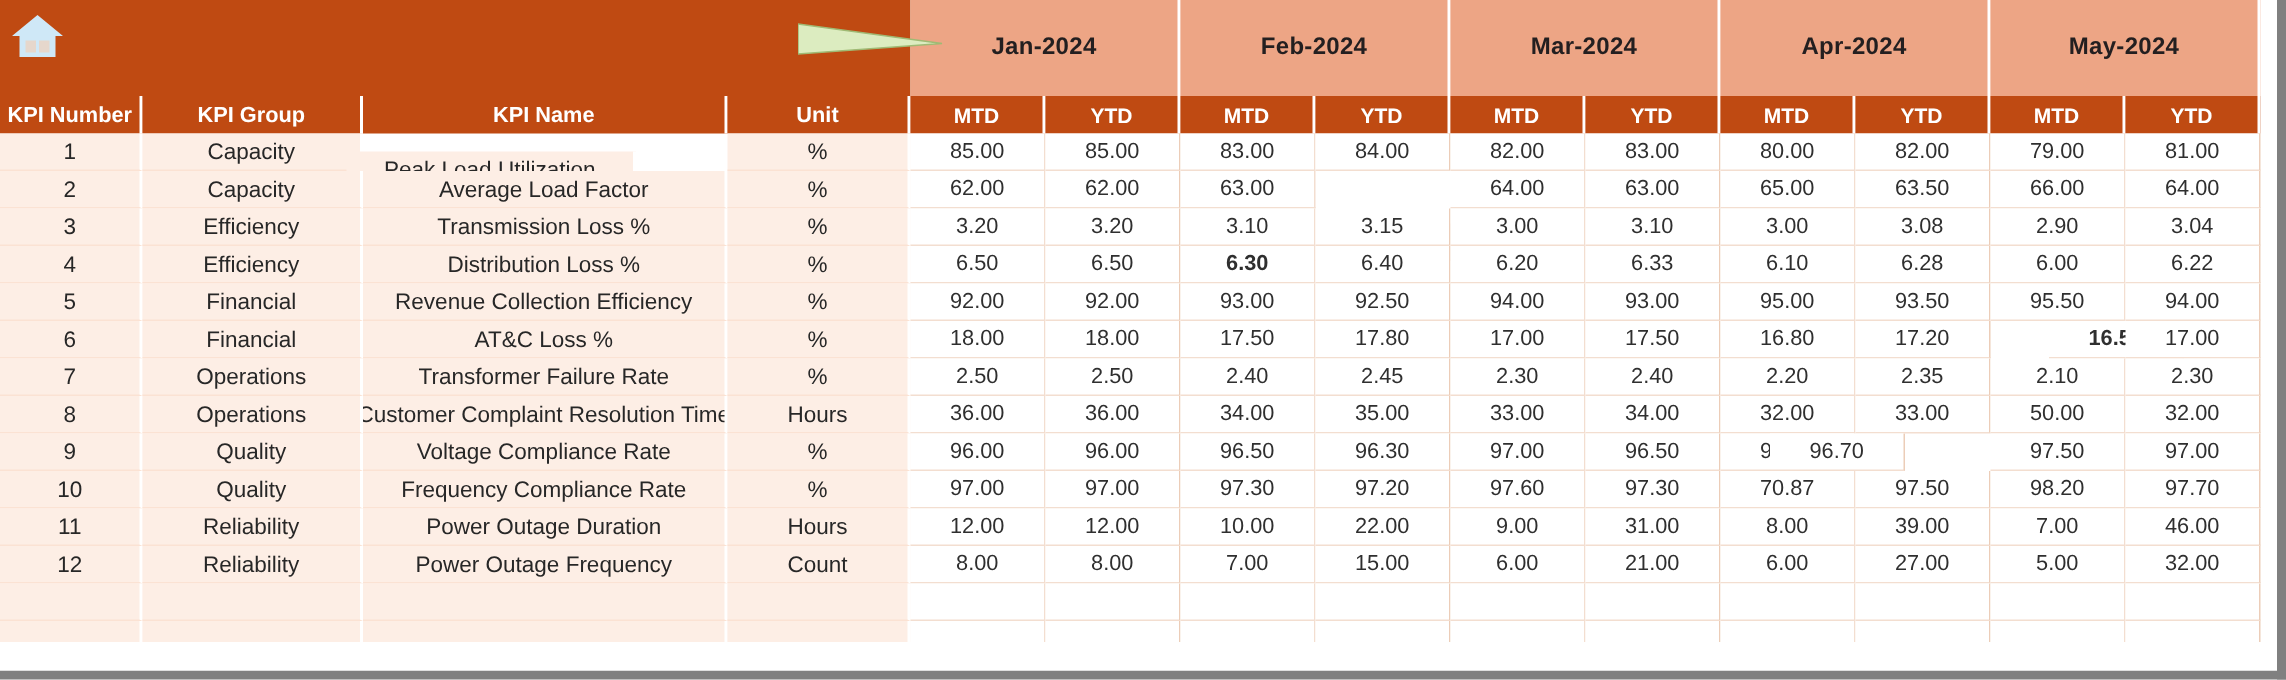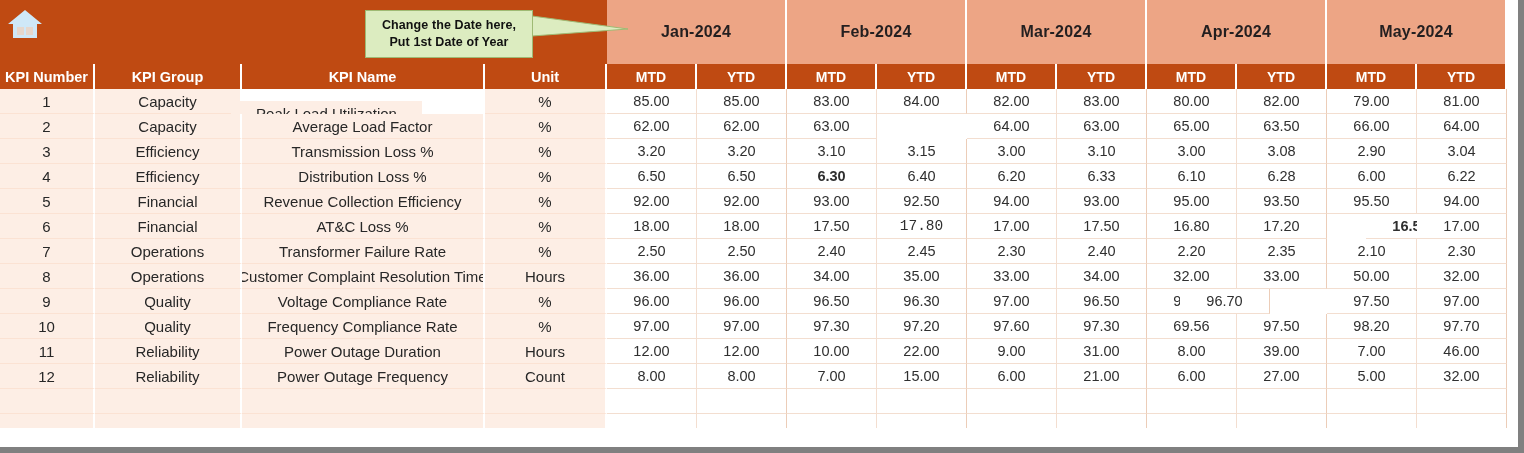--- a/index.html
+++ b/index.html
@@ -212,21 +212,21 @@
       <div class="cell num groupend" style="left: 1237px; width: 90px; top: 189px; height: 25px;">93.50</div>
       <div class="cell num" style="left: 1327px; width: 90px; top: 189px; height: 25px;">95.50</div>
       <div class="cell num groupend" style="left: 1417px; width: 90px; top: 189px; height: 25px;">94.00</div>
       <div class="cell left" style="left: 0px; width: 95px; top: 214px; height: 25px;">6</div>
       <div class="cell left" style="left: 95px; width: 147px; top: 214px; height: 25px;">Financial</div>
       <div class="cell left" style="left: 242px; width: 243px; top: 214px; height: 25px;">AT&amp;C Loss %</div>
       <div class="cell left" style="left: 485px; width: 122px; top: 214px; height: 25px;">%</div>
       <div class="cell num" style="left: 607px; width: 90px; top: 214px; height: 25px;">18.00</div>
       <div class="cell num groupend" style="left: 697px; width: 90px; top: 214px; height: 25px;">18.00</div>
       <div class="cell num" style="left: 787px; width: 90px; top: 214px; height: 25px;">17.50</div>
-      <div class="cell num groupend" style="left: 877px; width: 90px; top: 214px; height: 25px; font-family: Liberation Mono, monospace;">17.80</div>
+      <div class="cell num groupend" style="left: 877px; width: 90px; top: 214px; height: 25px;">17.80</div>
       <div class="cell num" style="left: 967px; width: 90px; top: 214px; height: 25px;">17.00</div>
       <div class="cell num groupend" style="left: 1057px; width: 90px; top: 214px; height: 25px;">17.50</div>
       <div class="cell num" style="left: 1147px; width: 90px; top: 214px; height: 25px;">16.80</div>
       <div class="cell num groupend" style="left: 1237px; width: 90px; top: 214px; height: 25px;">17.20</div>
       <div class="cell num" style="left: 1366px; width: 90px; top: 214px; height: 25px; font-weight: bold;">16.50</div>
       <div class="cell num groupend" style="left: 1417px; width: 90px; top: 214px; height: 25px;">17.00</div>
       <div class="cell left" style="left: 0px; width: 95px; top: 239px; height: 25px;">7</div>
       <div class="cell left" style="left: 95px; width: 147px; top: 239px; height: 25px;">Operations</div>
       <div class="cell left" style="left: 242px; width: 243px; top: 239px; height: 25px;">Transformer Failure Rate</div>
       <div class="cell left" style="left: 485px; width: 122px; top: 239px; height: 25px;">%</div>
@@ -271,21 +271,21 @@
       <div class="cell left" style="left: 0px; width: 95px; top: 314px; height: 25px;">10</div>
       <div class="cell left" style="left: 95px; width: 147px; top: 314px; height: 25px;">Quality</div>
       <div class="cell left" style="left: 242px; width: 243px; top: 314px; height: 25px; text-align: right;">Frequency Compliance Rate</div>
       <div class="cell left" style="left: 485px; width: 122px; top: 314px; height: 25px;">%</div>
       <div class="cell num" style="left: 607px; width: 90px; top: 314px; height: 25px;">97.00</div>
       <div class="cell num groupend" style="left: 697px; width: 90px; top: 314px; height: 25px;">97.00</div>
       <div class="cell num" style="left: 787px; width: 90px; top: 314px; height: 25px;">97.30</div>
       <div class="cell num groupend" style="left: 877px; width: 90px; top: 314px; height: 25px;">97.20</div>
       <div class="cell num" style="left: 967px; width: 90px; top: 314px; height: 25px;">97.60</div>
       <div class="cell num groupend" style="left: 1057px; width: 90px; top: 314px; height: 25px;">97.30</div>
-      <div class="cell num" style="left: 1147px; width: 90px; top: 314px; height: 25px;">69.56</div>
+      <div class="cell num" style="left: 1147px; width: 90px; top: 314px; height: 25px;">70.87</div>
       <div class="cell num groupend" style="left: 1237px; width: 90px; top: 314px; height: 25px;">97.50</div>
       <div class="cell num" style="left: 1327px; width: 90px; top: 314px; height: 25px;">98.20</div>
       <div class="cell num groupend" style="left: 1417px; width: 90px; top: 314px; height: 25px;">97.70</div>
       <div class="cell left" style="left: 0px; width: 95px; top: 339px; height: 25px;">11</div>
       <div class="cell left" style="left: 95px; width: 147px; top: 339px; height: 25px;">Reliability</div>
       <div class="cell left" style="left: 242px; width: 243px; top: 339px; height: 25px;">Power Outage Duration</div>
       <div class="cell left" style="left: 485px; width: 122px; top: 339px; height: 25px;">Hours</div>
       <div class="cell num" style="left: 607px; width: 90px; top: 339px; height: 25px;">12.00</div>
       <div class="cell num groupend" style="left: 697px; width: 90px; top: 339px; height: 25px;">12.00</div>
       <div class="cell num" style="left: 787px; width: 90px; top: 339px; height: 25px;">10.00</div>
@@ -336,21 +336,17 @@
       <div class="cell num groupend empty" style="left: 1057px; width: 90px; top: 414px; height: 25px;"></div>
       <div class="cell num empty" style="left: 1147px; width: 90px; top: 414px; height: 25px;"></div>
       <div class="cell num groupend empty" style="left: 1237px; width: 90px; top: 414px; height: 25px;"></div>
       <div class="cell num empty" style="left: 1327px; width: 90px; top: 414px; height: 25px;"></div>
       <div class="cell num groupend empty" style="left: 1417px; width: 90px; top: 414px; height: 25px;"></div>
     </div>
 
   <svg class="callout-arrow" viewBox="0 0 98 34">
     <polygon points="0,4 96,17 0,24" fill="#dcecc0" stroke="#9fba74" stroke-width="1"></polygon>
   </svg>
-  <div class="callout-box">
-    <div class="callout-line">Change the Date here,</div>
-    <div class="callout-line">Put 1st Date of Year</div>
-  </div>
 
   <div class="bottom-strip-line"></div>
   <div class="bottom-strip"></div>
 
 </div>
 
 </body></html>

